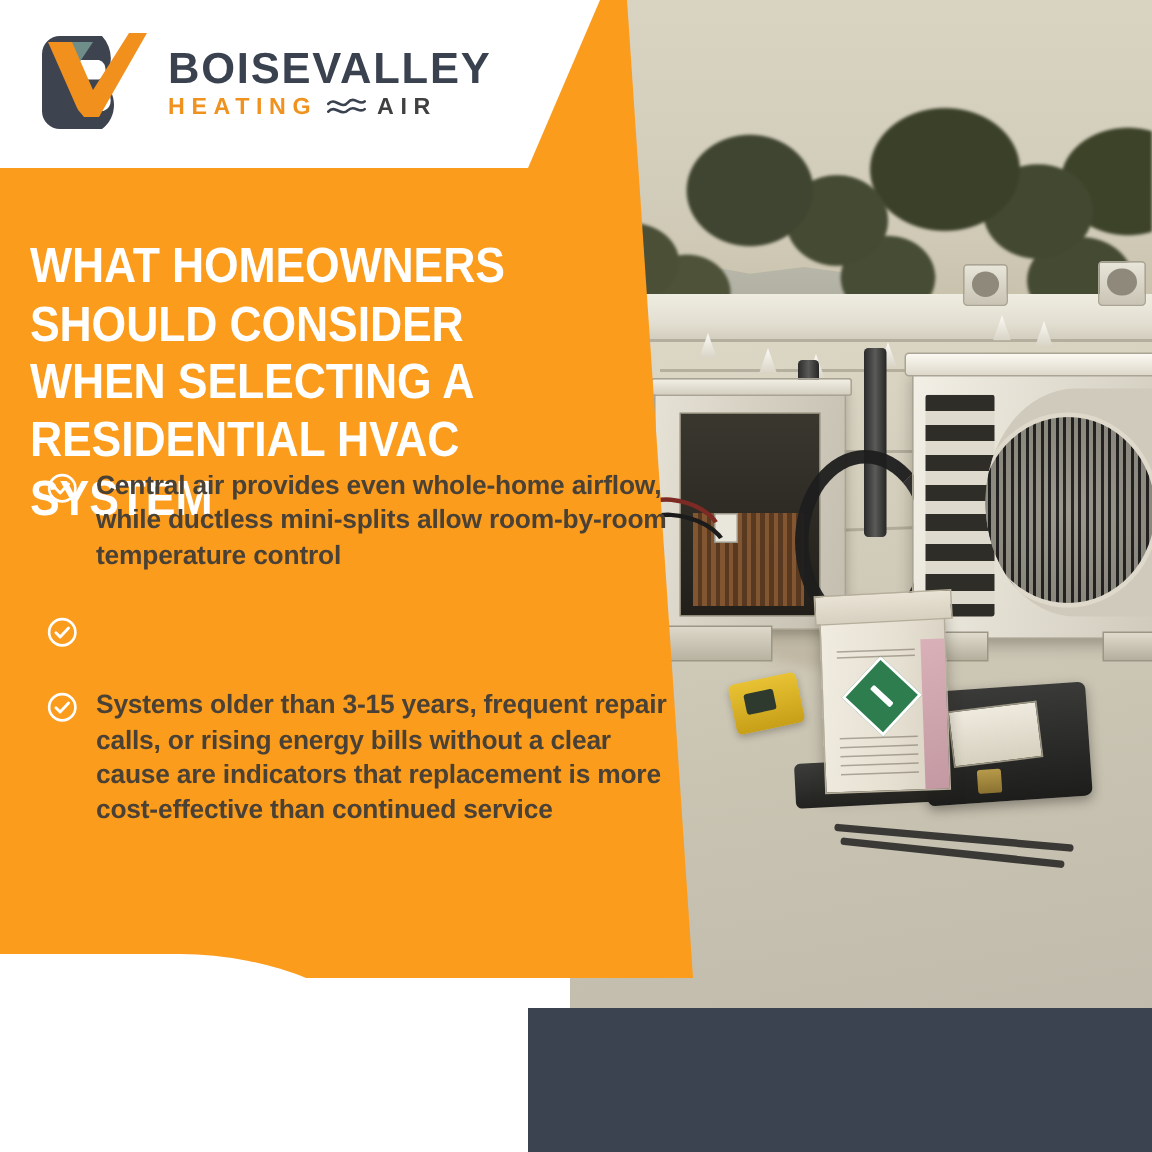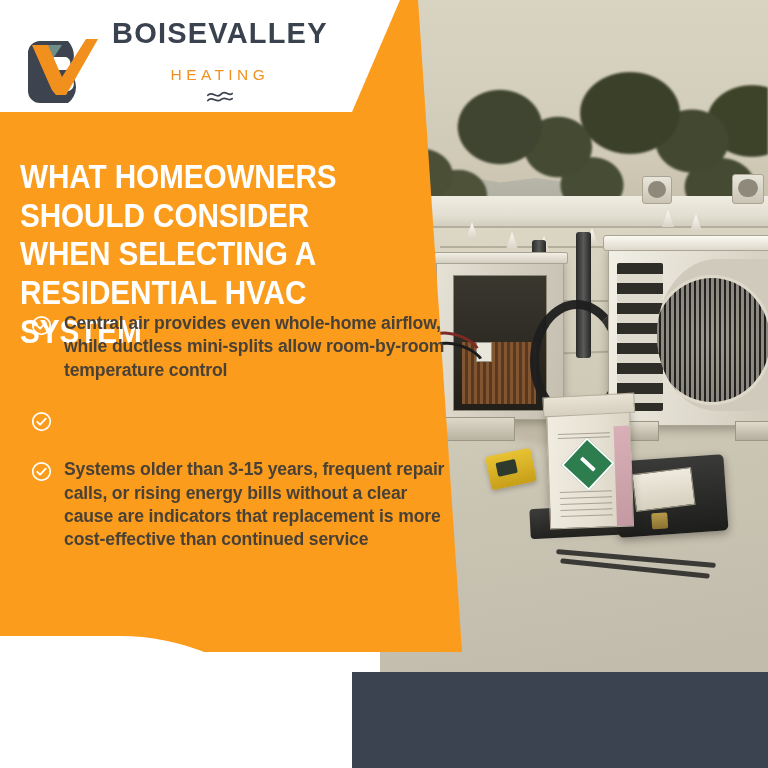--- a/index.html
+++ b/index.html
@@ -411,44 +411,43 @@
   }
   .logo-mark {
     width: 76px;
     height: 78px;
     flex: 0 0 auto;
     position: relative;
   }
   .wordmark {
     display: flex;
     flex-direction: column;
-    gap: 19px;
+    gap: 3px;
     padding-top: 3px;
   }
   .brand-top {
     font-family: "Liberation Sans", sans-serif;
     font-weight: 700;
     font-size: 29px;
     letter-spacing: 1.2px;
     color: #3a424f;
     line-height: 1;
   }
   .brand-sub {
     display: flex;
-    align-items: center;
+    align-items: flex-start;
     gap: 7px;
     font-family: "Liberation Sans", sans-serif;
-    font-weight: 400;
+    font-weight: 700;
     font-size: 15.5px;
     letter-spacing: 4.4px;
     line-height: 1;
-    flex-direction: column;
   }
   .brand-heating { color: #f0921f; }
-  .brand-air { color: #b91c1c; }
+  .brand-air { color: #404040; }
   .wave-icon { display: block; }
 
   
   .headline {
     position: absolute;
     left: 20px;
     top: 136px;
     width: 392px;
     color: #ffffff;
     font-family: "Liberation Sans", sans-serif;

